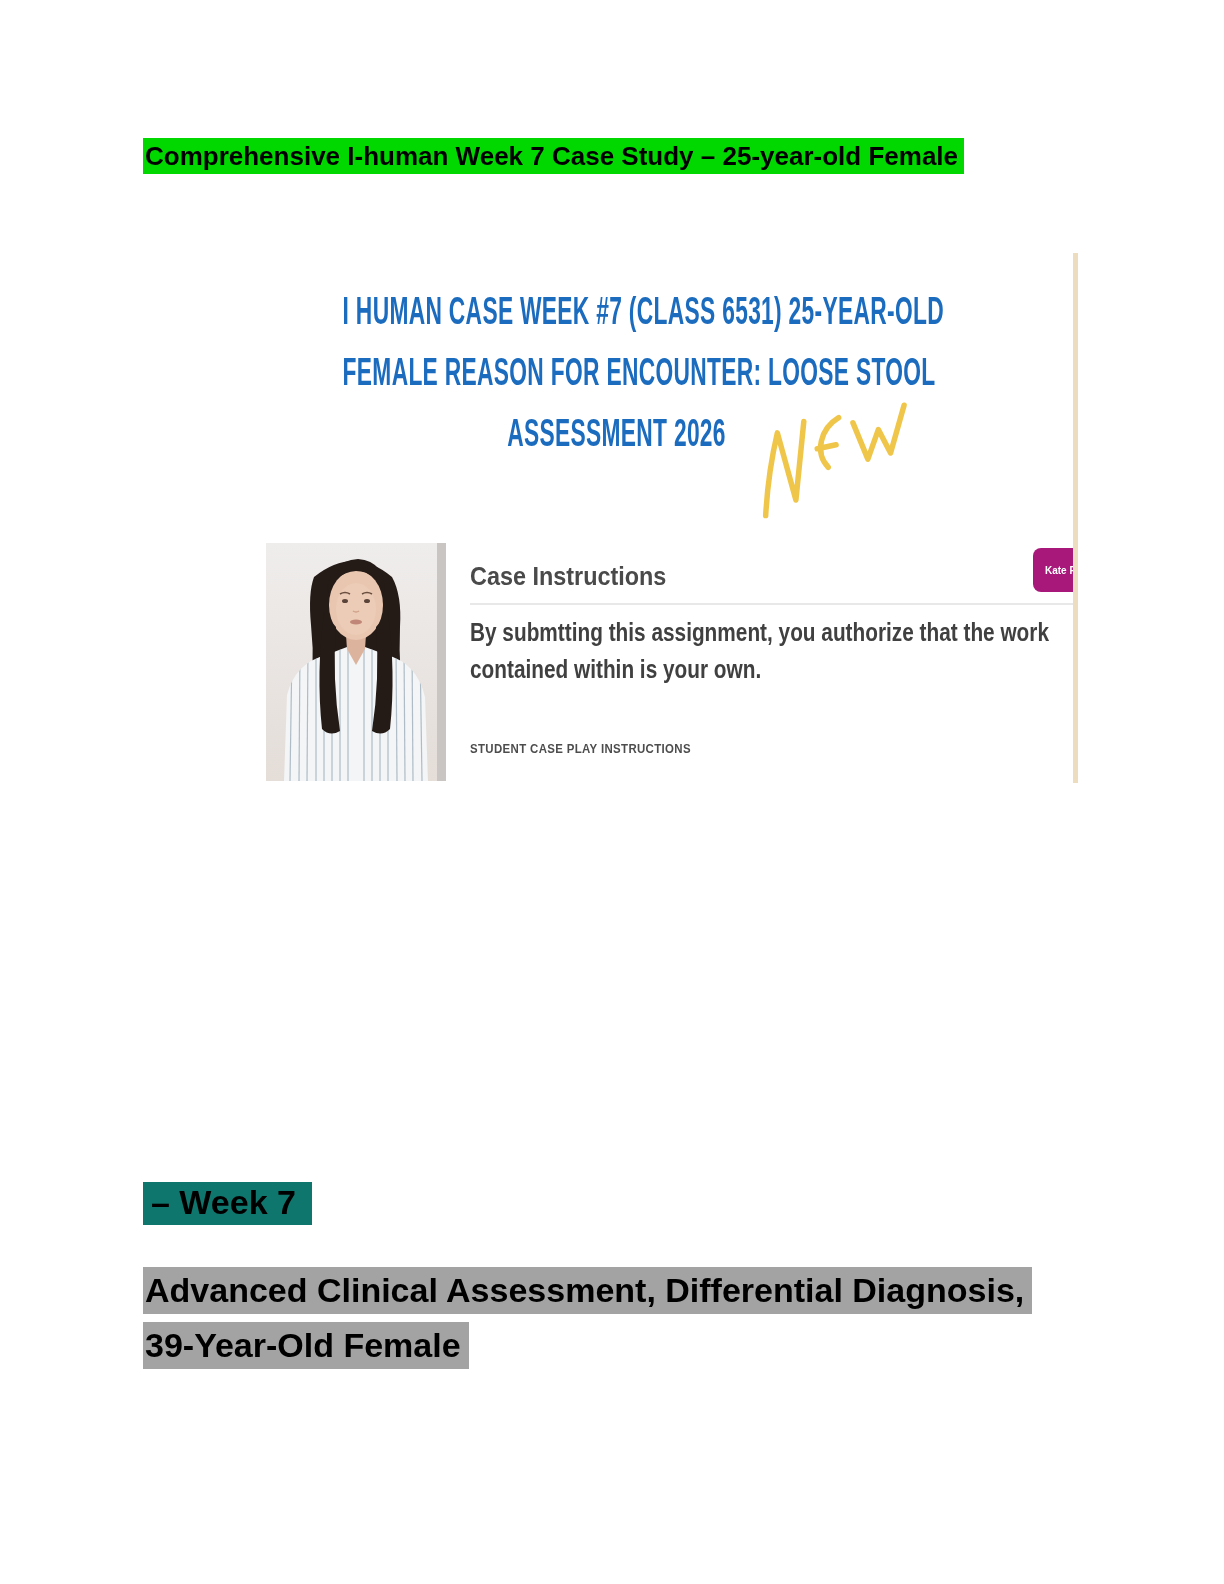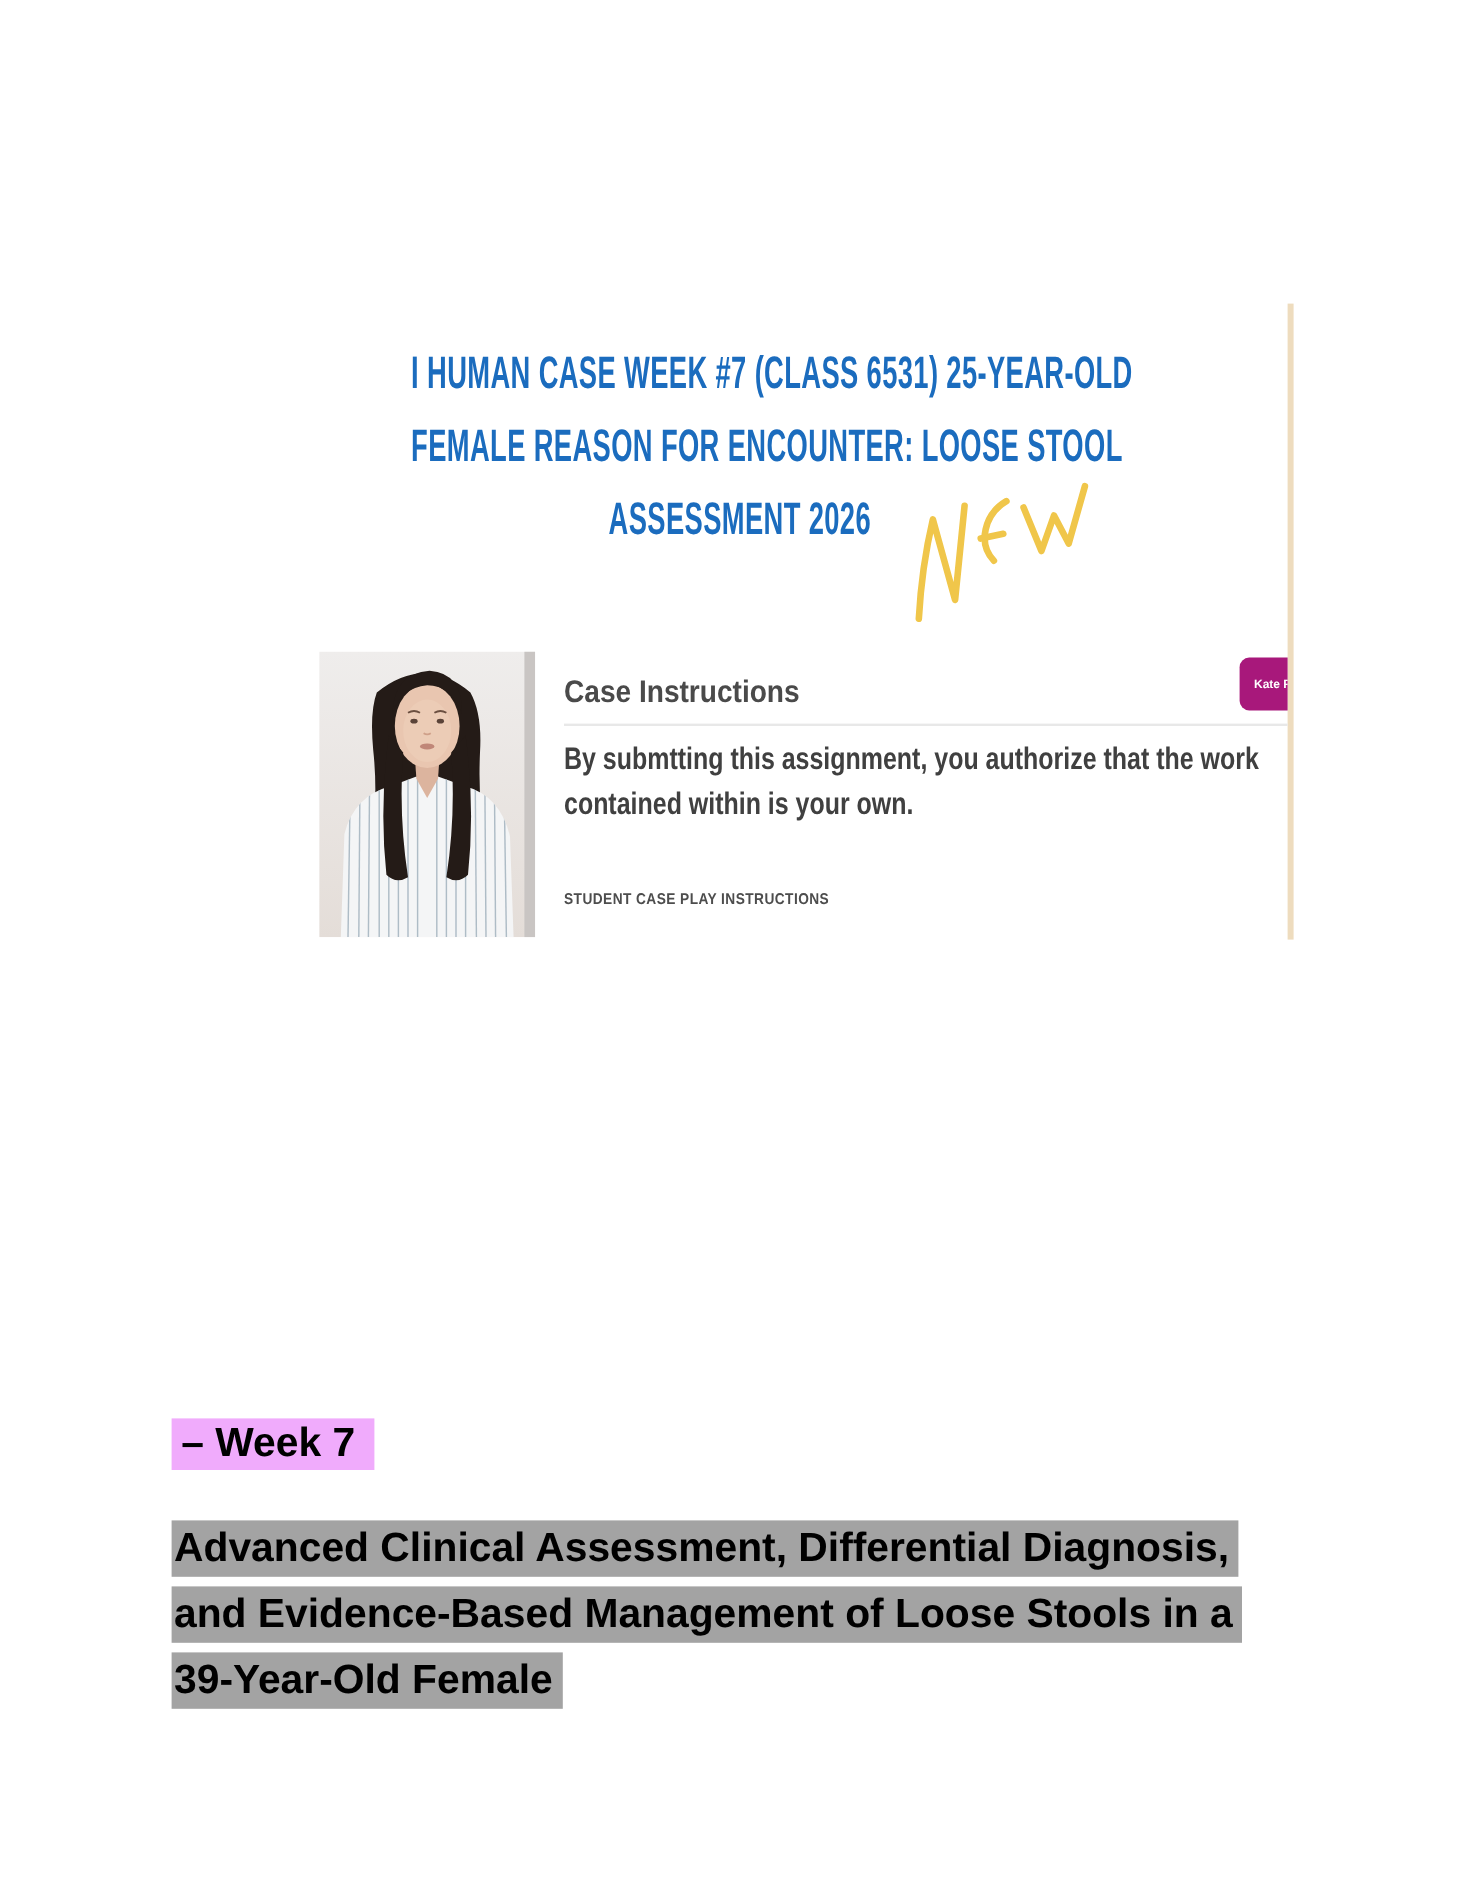--- a/index.html
+++ b/index.html
@@ -50,38 +50,39 @@
   .patient-button {
     position:absolute; left:873px; top:295px; width:100px; height:44px;
     background:#a8187b; border:none; border-radius:8px; color:#ffffff;
     font-family:"Liberation Sans", sans-serif; font-weight:bold; font-size:10px;
     text-align:left; padding-left:12px; cursor:pointer;
   }
 
   
   .week-label { position:absolute; left:143px; top:1182px; }
   .hl-blue-sm {
-    background:#f0abfc; color:#000; font-weight:bold; font-size:34px;
+    background:#0f766e; color:#000; font-weight:bold; font-size:34px;
     line-height:40px; padding:1px 16px 4px 8px;
   }
 
   
   .subtitle { position:absolute; left:143px; top:1266px; width:960px; }
   .subtitle .hl-line { line-height:48px; }
   .hl-blue {
     background:#a3a3a3; color:#000; font-weight:bold; font-size:34px;
     padding:4px 8px 5px 2px;
   }
 </style>
 </head>
 <body>
 
 <div class="page">
 
   <div class="doc-heading">
+    <div class="hl-line"><span class="hl-green">Comprehensive I-human Week 7 Case Study – 25-year-old Female</span></div>
   </div>
 
   <div class="shot">
 
     <div class="shot-title">
       <span class="t-line">I HUMAN CASE WEEK #7 (CLASS 6531) 25-YEAR-OLD</span>
       <span class="t-line">FEMALE REASON FOR ENCOUNTER: LOOSE STOOL</span>
       <span class="t-line">ASSESSMENT 2026</span>
     </div>
 
@@ -152,17 +153,16 @@
     <div class="panel-body">By submtting this assignment, you authorize that the work contained within is your own.</div>
     <div class="panel-footnote">STUDENT CASE PLAY INSTRUCTIONS</div>
 
     <button class="patient-button">Kate Pa</button>
   </div>
 
   <div class="week-label"><span class="hl-blue-sm">– Week 7</span></div>
 
   <div class="subtitle">
     <div class="hl-line"><span class="hl-blue">Advanced Clinical Assessment, Differential Diagnosis,</span></div>
-    <div class="hl-line"><span class="hl-blue">and Evidence-Based Management of Loose Stools in a</span></div>
     <div class="hl-line"><span class="hl-blue">39-Year-Old Female</span></div>
   </div>
 
 </div>
 
 </body></html>

